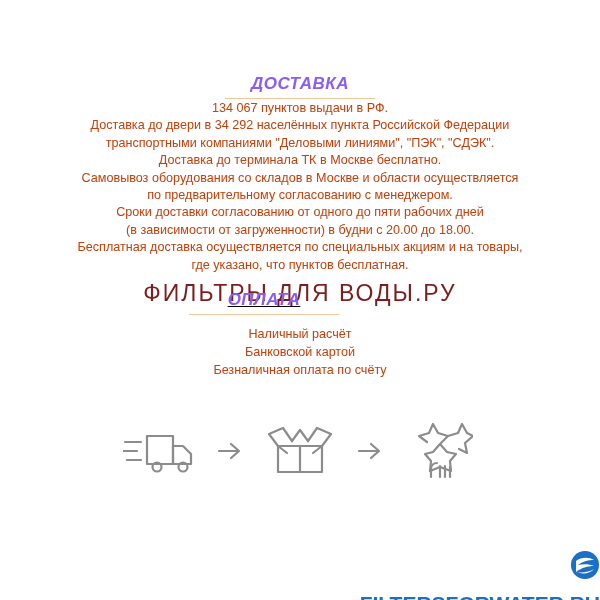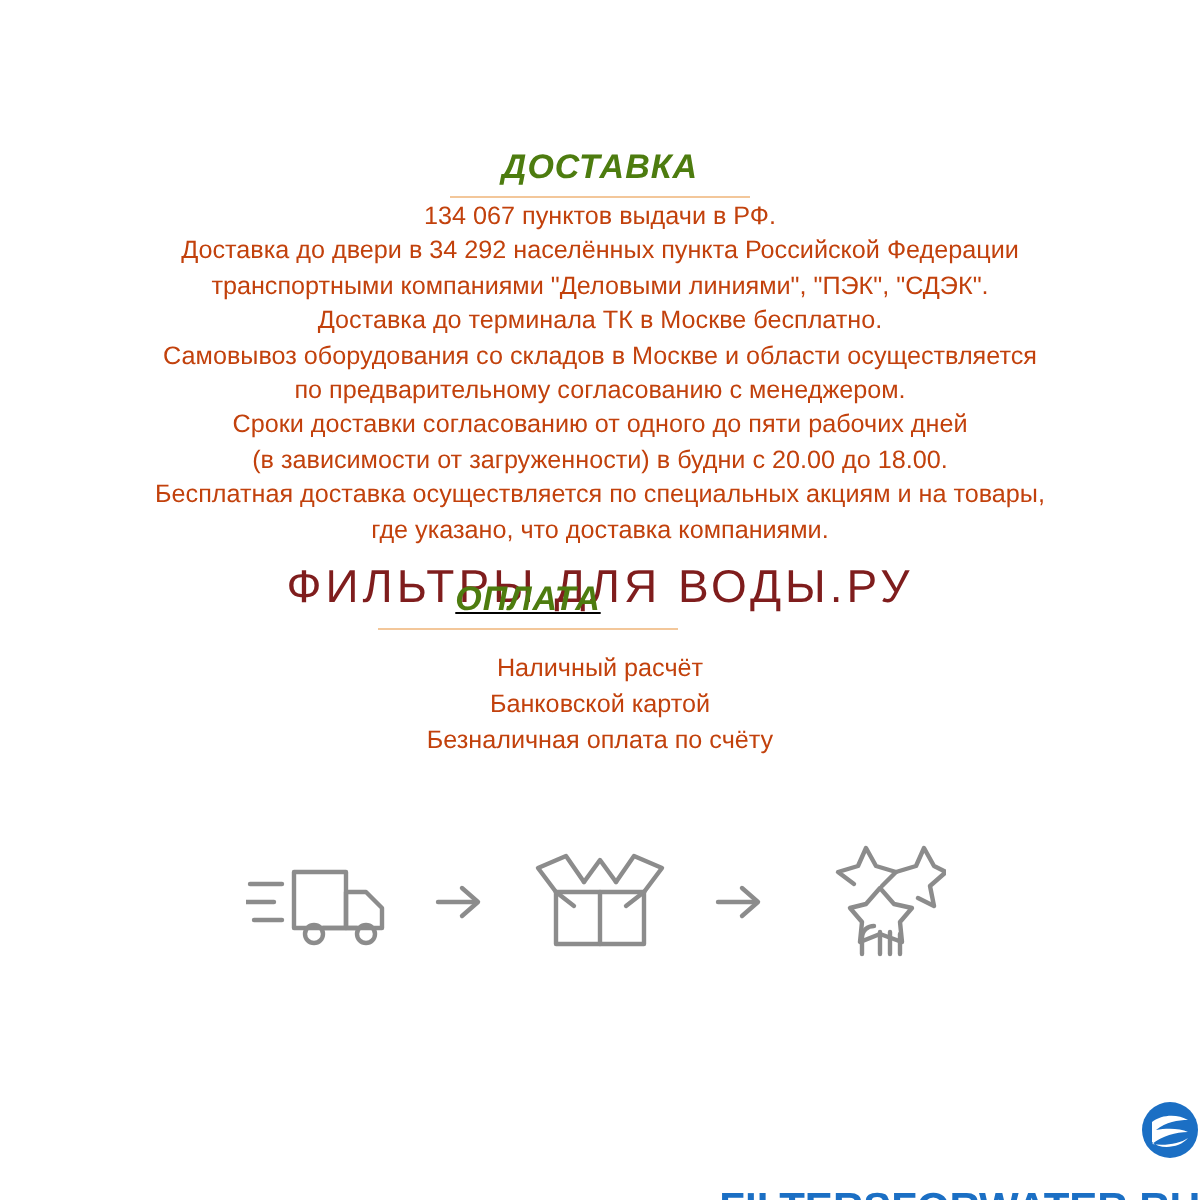--- a/index.html
+++ b/index.html
@@ -30,21 +30,21 @@
     font-size: 23px;
     letter-spacing: 2px;
     color: #7f1d1d;
     font-family: "Liberation Sans", sans-serif;
     white-space: nowrap;
     user-select: none;
   }
 
   .section-title {
     text-align: center;
-    color: #4d7c0f;
+    color: #8b5cf6;
     font-weight: bold;
     font-style: italic;
     font-size: 17px;
     letter-spacing: 0.5px;
   }
   .title-rule {
     width: 150px;
     height: 1px;
     background: #f3c79a;
     margin: 4px auto 0 auto;
@@ -149,21 +149,21 @@
   <div id="delivery-body" class="body-text">
     <div>134 067 пунктов выдачи в РФ.</div>
     <div>Доставка до двери в 34 292 населённых пункта Российской Федерации</div>
     <div>транспортными компаниями "Деловыми линиями", "ПЭК", "СДЭК".</div>
     <div>Доставка до терминала ТК в Москве бесплатно.</div>
     <div>Самовывоз оборудования со складов в Москве и области осуществляется</div>
     <div>по предварительному согласованию с менеджером.</div>
     <div>Сроки доставки согласованию от одного до пяти рабочих дней</div>
     <div>(в зависимости от загруженности) в будни с 20.00 до 18.00.</div>
     <div>Бесплатная доставка осуществляется по специальных акциям и на товары,</div>
-    <div>где указано, что доставка компаниями.</div>
+    <div>где указано, что пунктов бесплатная.</div>
   </div>
 
   <div id="payment-title">
     <div class="section-title">ОПЛАТА</div>
     <div class="title-rule"></div>
   </div>
 
   <div id="payment-body" class="body-text">
     <div>Наличный расчёт</div>
     <div>Банковской картой</div>

